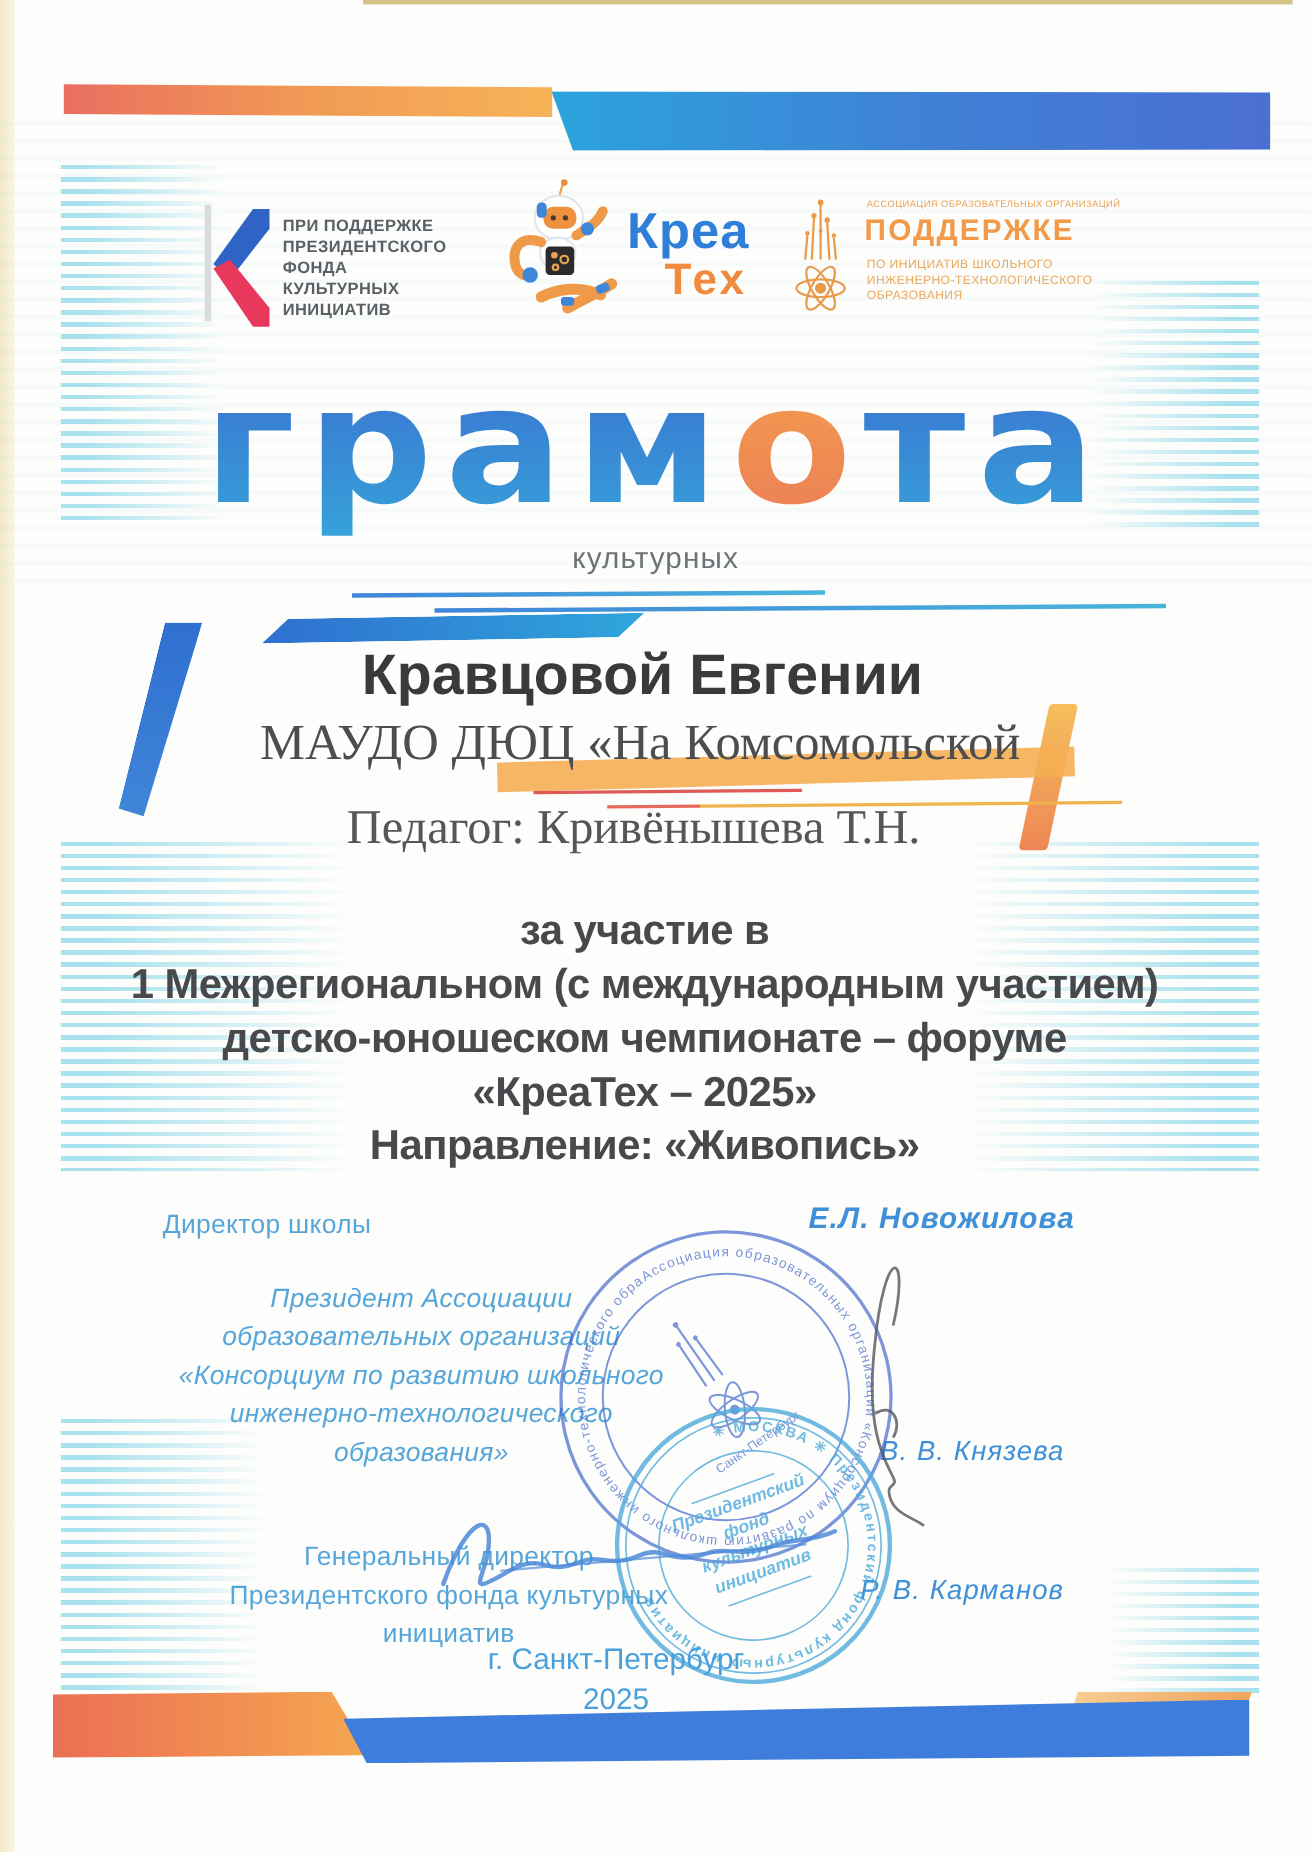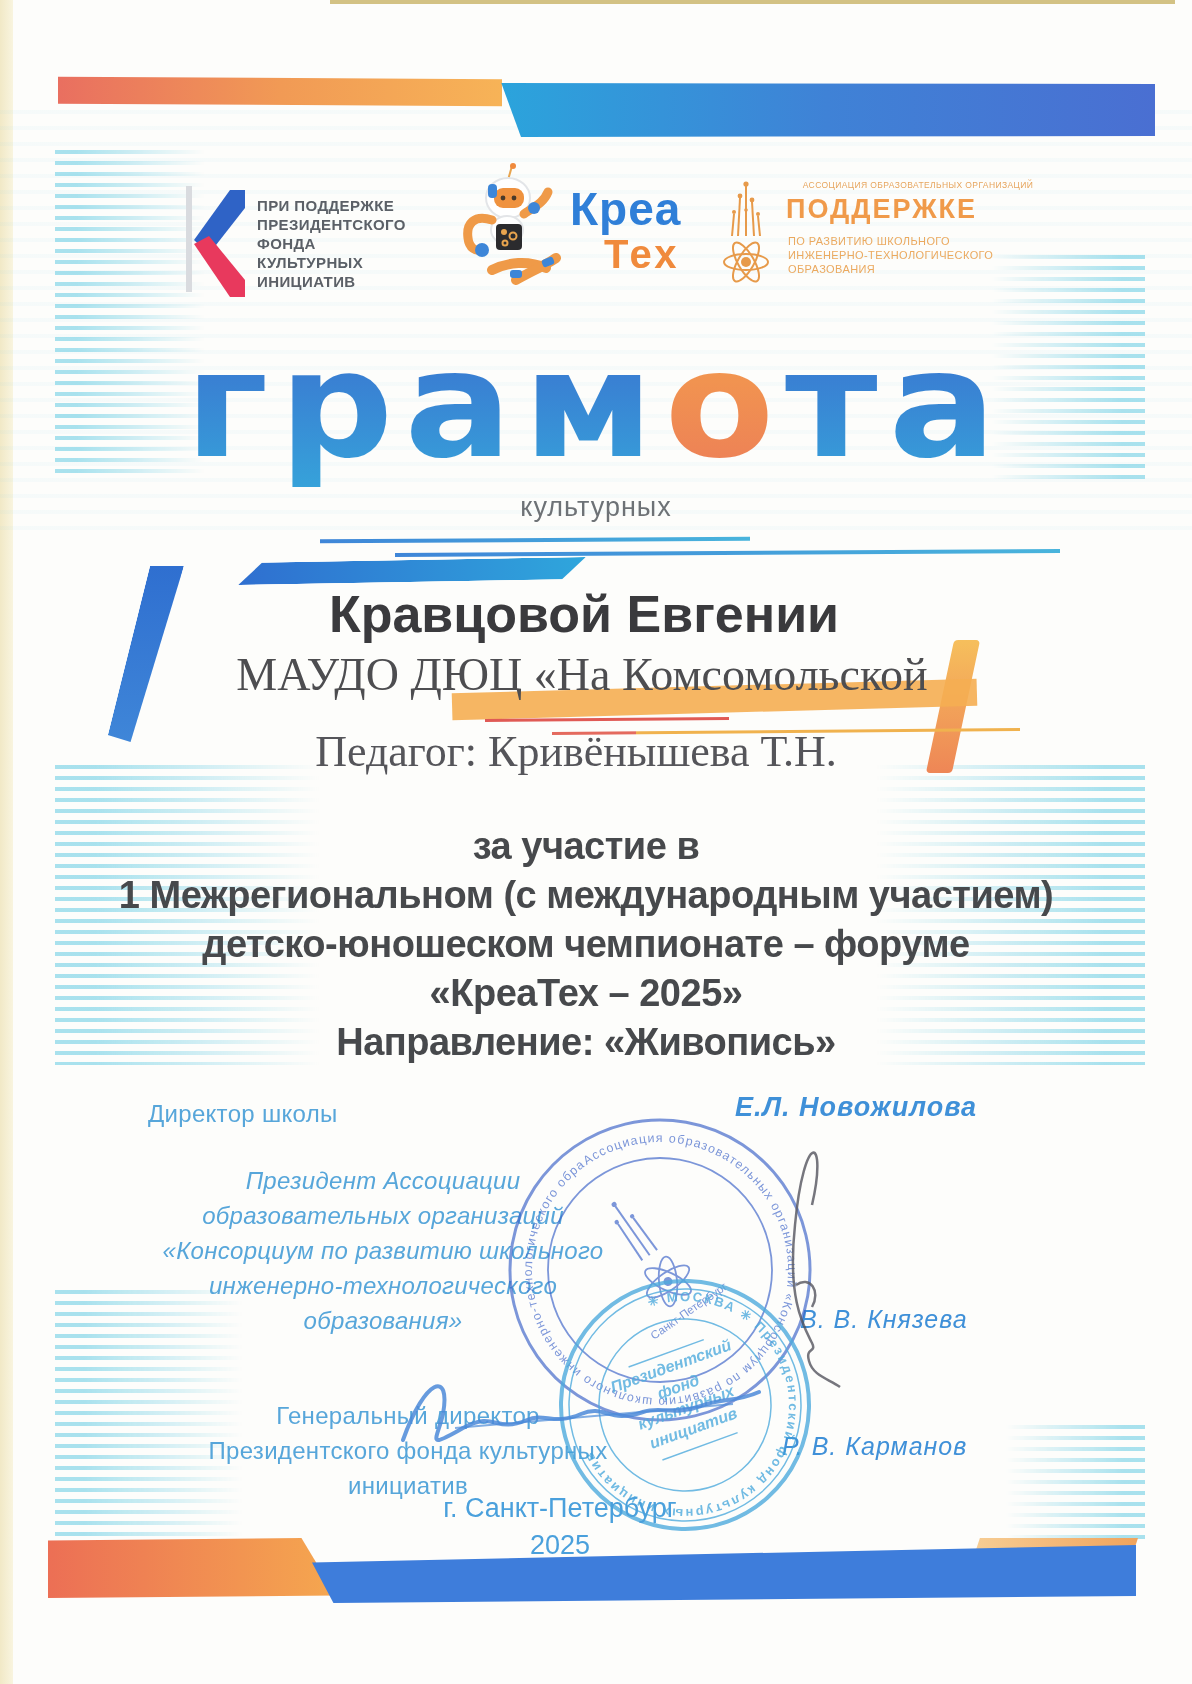--- a/index.html
+++ b/index.html
@@ -23,21 +23,21 @@
 
   
   .fringe{background:repeating-linear-gradient(180deg,rgba(85,198,224,.5) 0 4px,rgba(255,255,255,0) 4px 11px);}
   .fade-r{-webkit-mask-image:linear-gradient(90deg,#000 15%,transparent 96%);mask-image:linear-gradient(90deg,#000 15%,transparent 96%);}
   .fade-l{-webkit-mask-image:linear-gradient(270deg,#000 15%,transparent 96%);mask-image:linear-gradient(270deg,#000 15%,transparent 96%);}
 
   
   .logo-text{font-size:15px;font-weight:bold;color:#5b6067;line-height:19px;letter-spacing:.4px;}
   .krea-word1{font-size:46px;font-weight:bold;color:#2f7fd8;letter-spacing:1px;}
   .krea-word2{font-size:40px;font-weight:bold;color:#f08a3c;letter-spacing:3px;}
-  .cons-assoc{font-size:8.5px;color:#e7a55e;letter-spacing:.4px;text-align:center;}
+  .cons-assoc{font-size:8.5px;color:#e7a55e;letter-spacing:.4px;}
   .cons-name{font-size:27px;font-weight:bold;color:#f09a4a;letter-spacing:2px;}
   .cons-sub{font-size:11px;color:#eba95f;line-height:14px;letter-spacing:.4px;}
 
   
   .title{left:0;top:330px;width:100%;text-align:center;font-family:"DejaVu Sans",sans-serif;
      font-weight:bold;font-size:148px;letter-spacing:10px;line-height:150px;transform:scaleX(1.08);}
   .title .b{background:linear-gradient(180deg,#3b6ecf,#36a3da);-webkit-background-clip:text;background-clip:text;
      color:transparent;}
   .title .o{background:linear-gradient(180deg,#f4a04c,#ec7c58);-webkit-background-clip:text;background-clip:text;
      color:transparent;}
@@ -160,21 +160,21 @@
       </g>
       <g stroke="#e79a4a" stroke-width="2" fill="none" transform="translate(32,86)">
         <circle r="5" fill="#e79a4a" stroke="none"></circle>
         <ellipse rx="22" ry="8"></ellipse>
         <ellipse rx="22" ry="8" transform="rotate(60)"></ellipse>
         <ellipse rx="22" ry="8" transform="rotate(-60)"></ellipse>
       </g>
     </svg>
     <div class="abs cons-assoc" style="left:76px;top:12px;width:260px;">АССОЦИАЦИЯ ОБРАЗОВАТЕЛЬНЫХ ОРГАНИЗАЦИЙ</div>
     <div class="abs cons-name" style="left:74px;top:26px;">ПОДДЕРЖКЕ</div>
-    <div class="abs pre cons-sub" style="left:76px;top:66px;width:250px;">ПО РАЗВИТИЮ ШКОЛЬНОГО
+    <div class="abs pre cons-sub" style="left:76px;top:66px;width:250px;">ПО ИНИЦИАТИВ ШКОЛЬНОГО
 ИНЖЕНЕРНО-ТЕХНОЛОГИЧЕСКОГО
 ОБРАЗОВАНИЯ</div>
   </div>
 
   <div class="abs title">
     <span class="b">грам</span><span class="o">о</span><span class="b">та</span>
   </div>
 
   <div class="abs presented">культурных</div>
 

